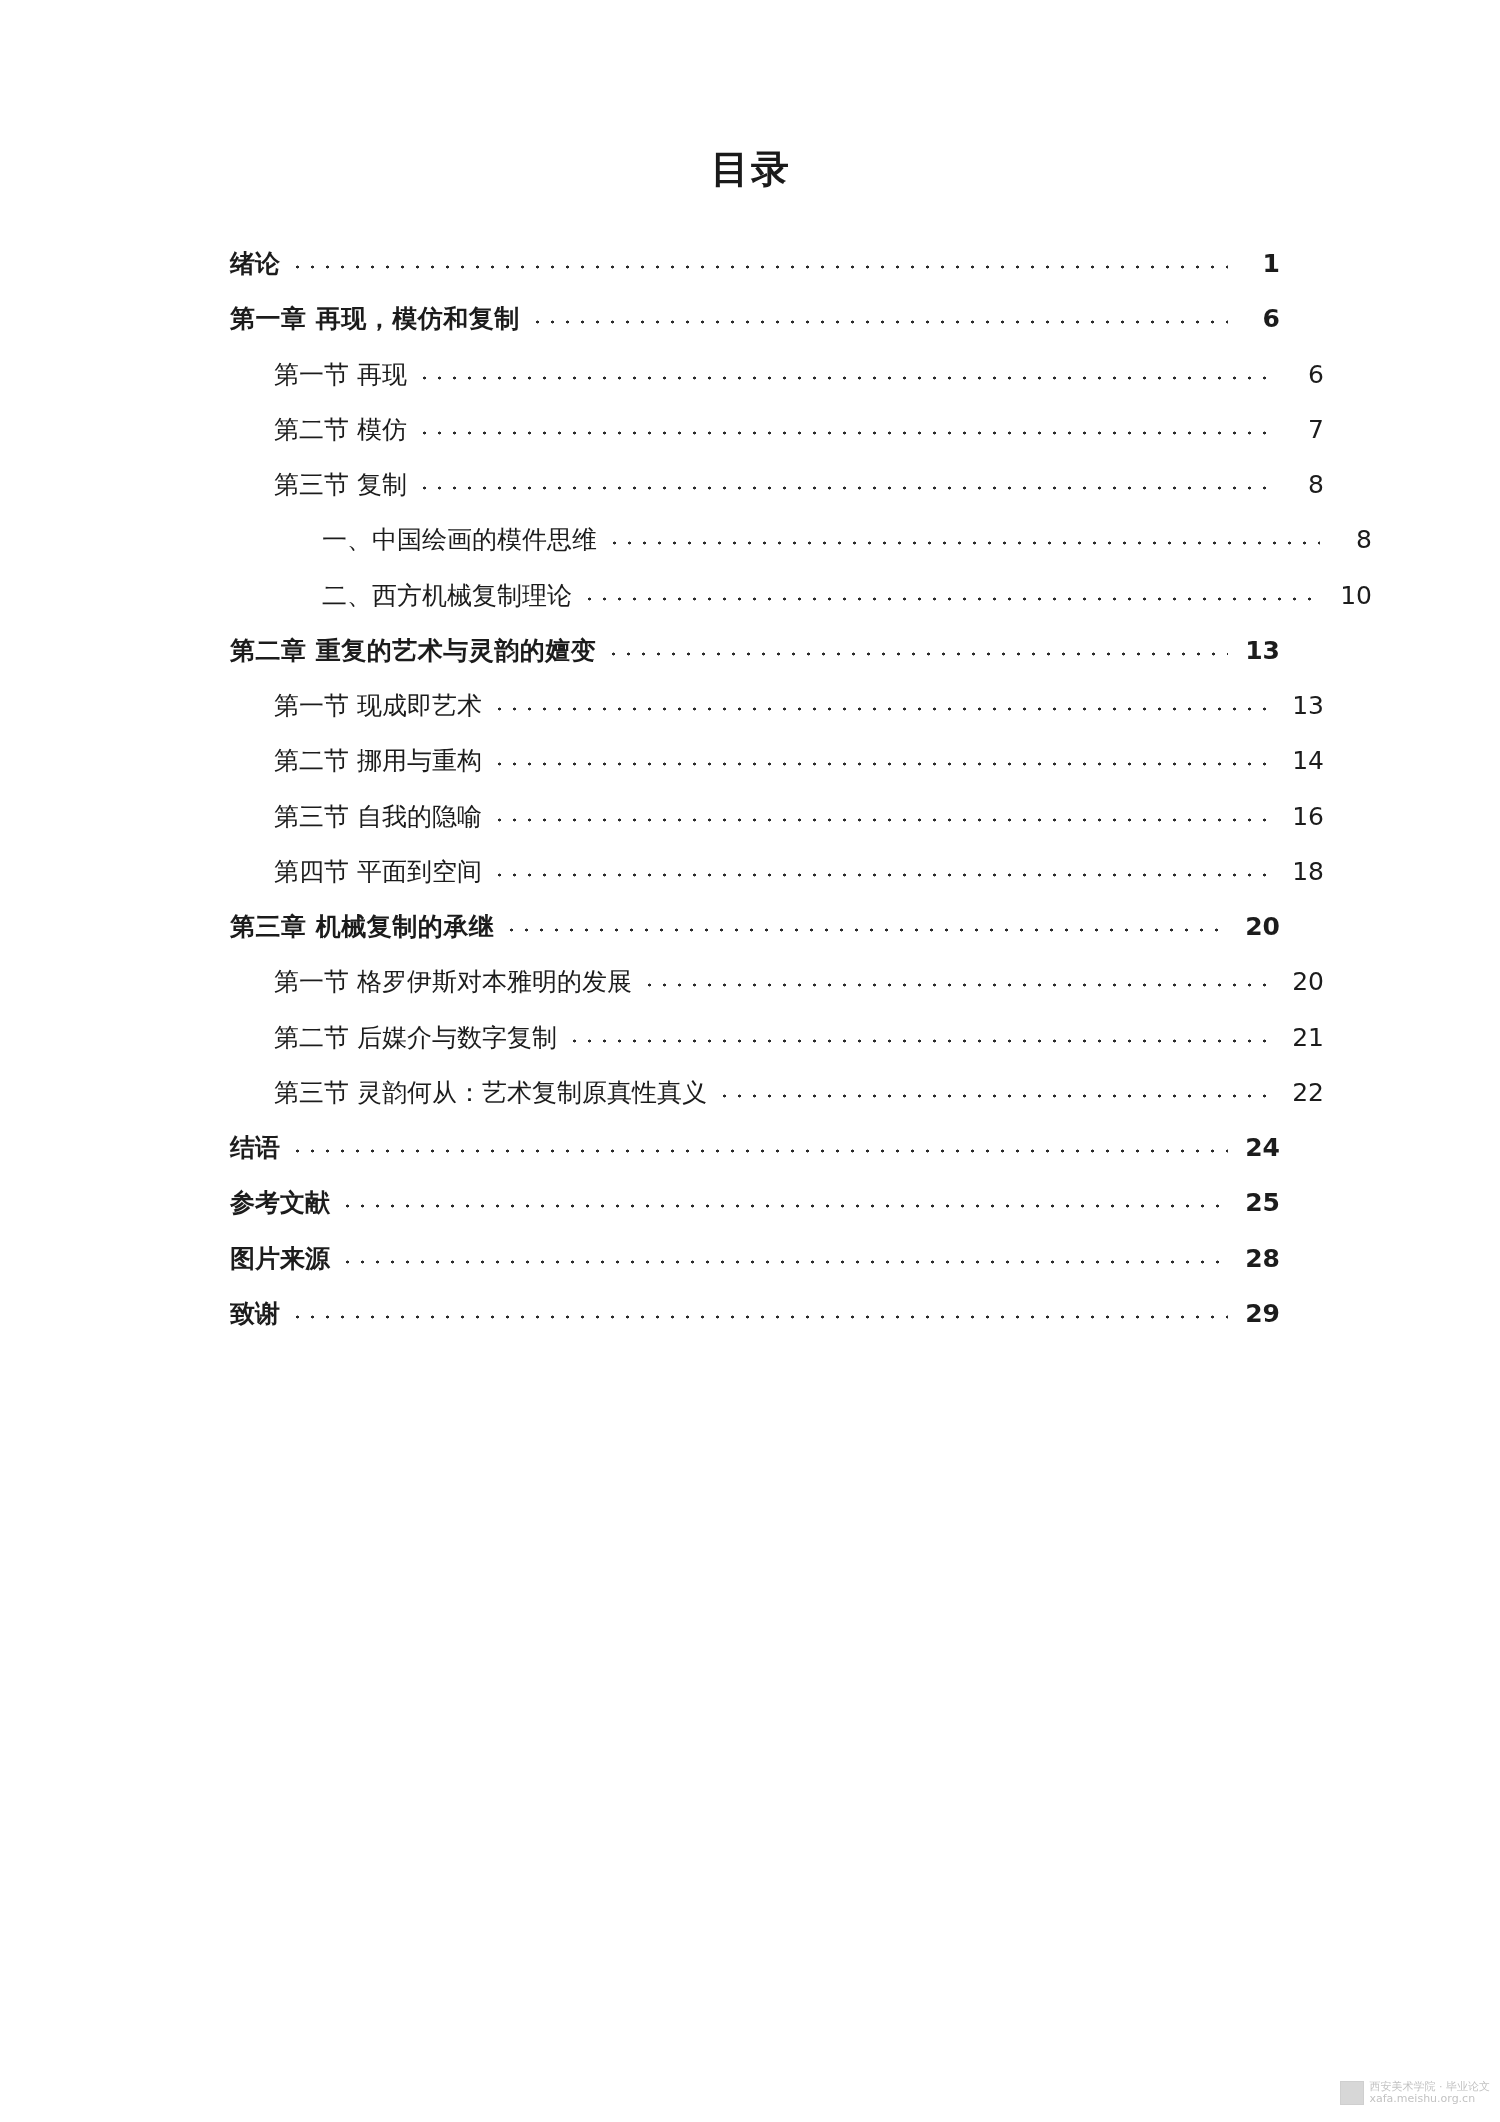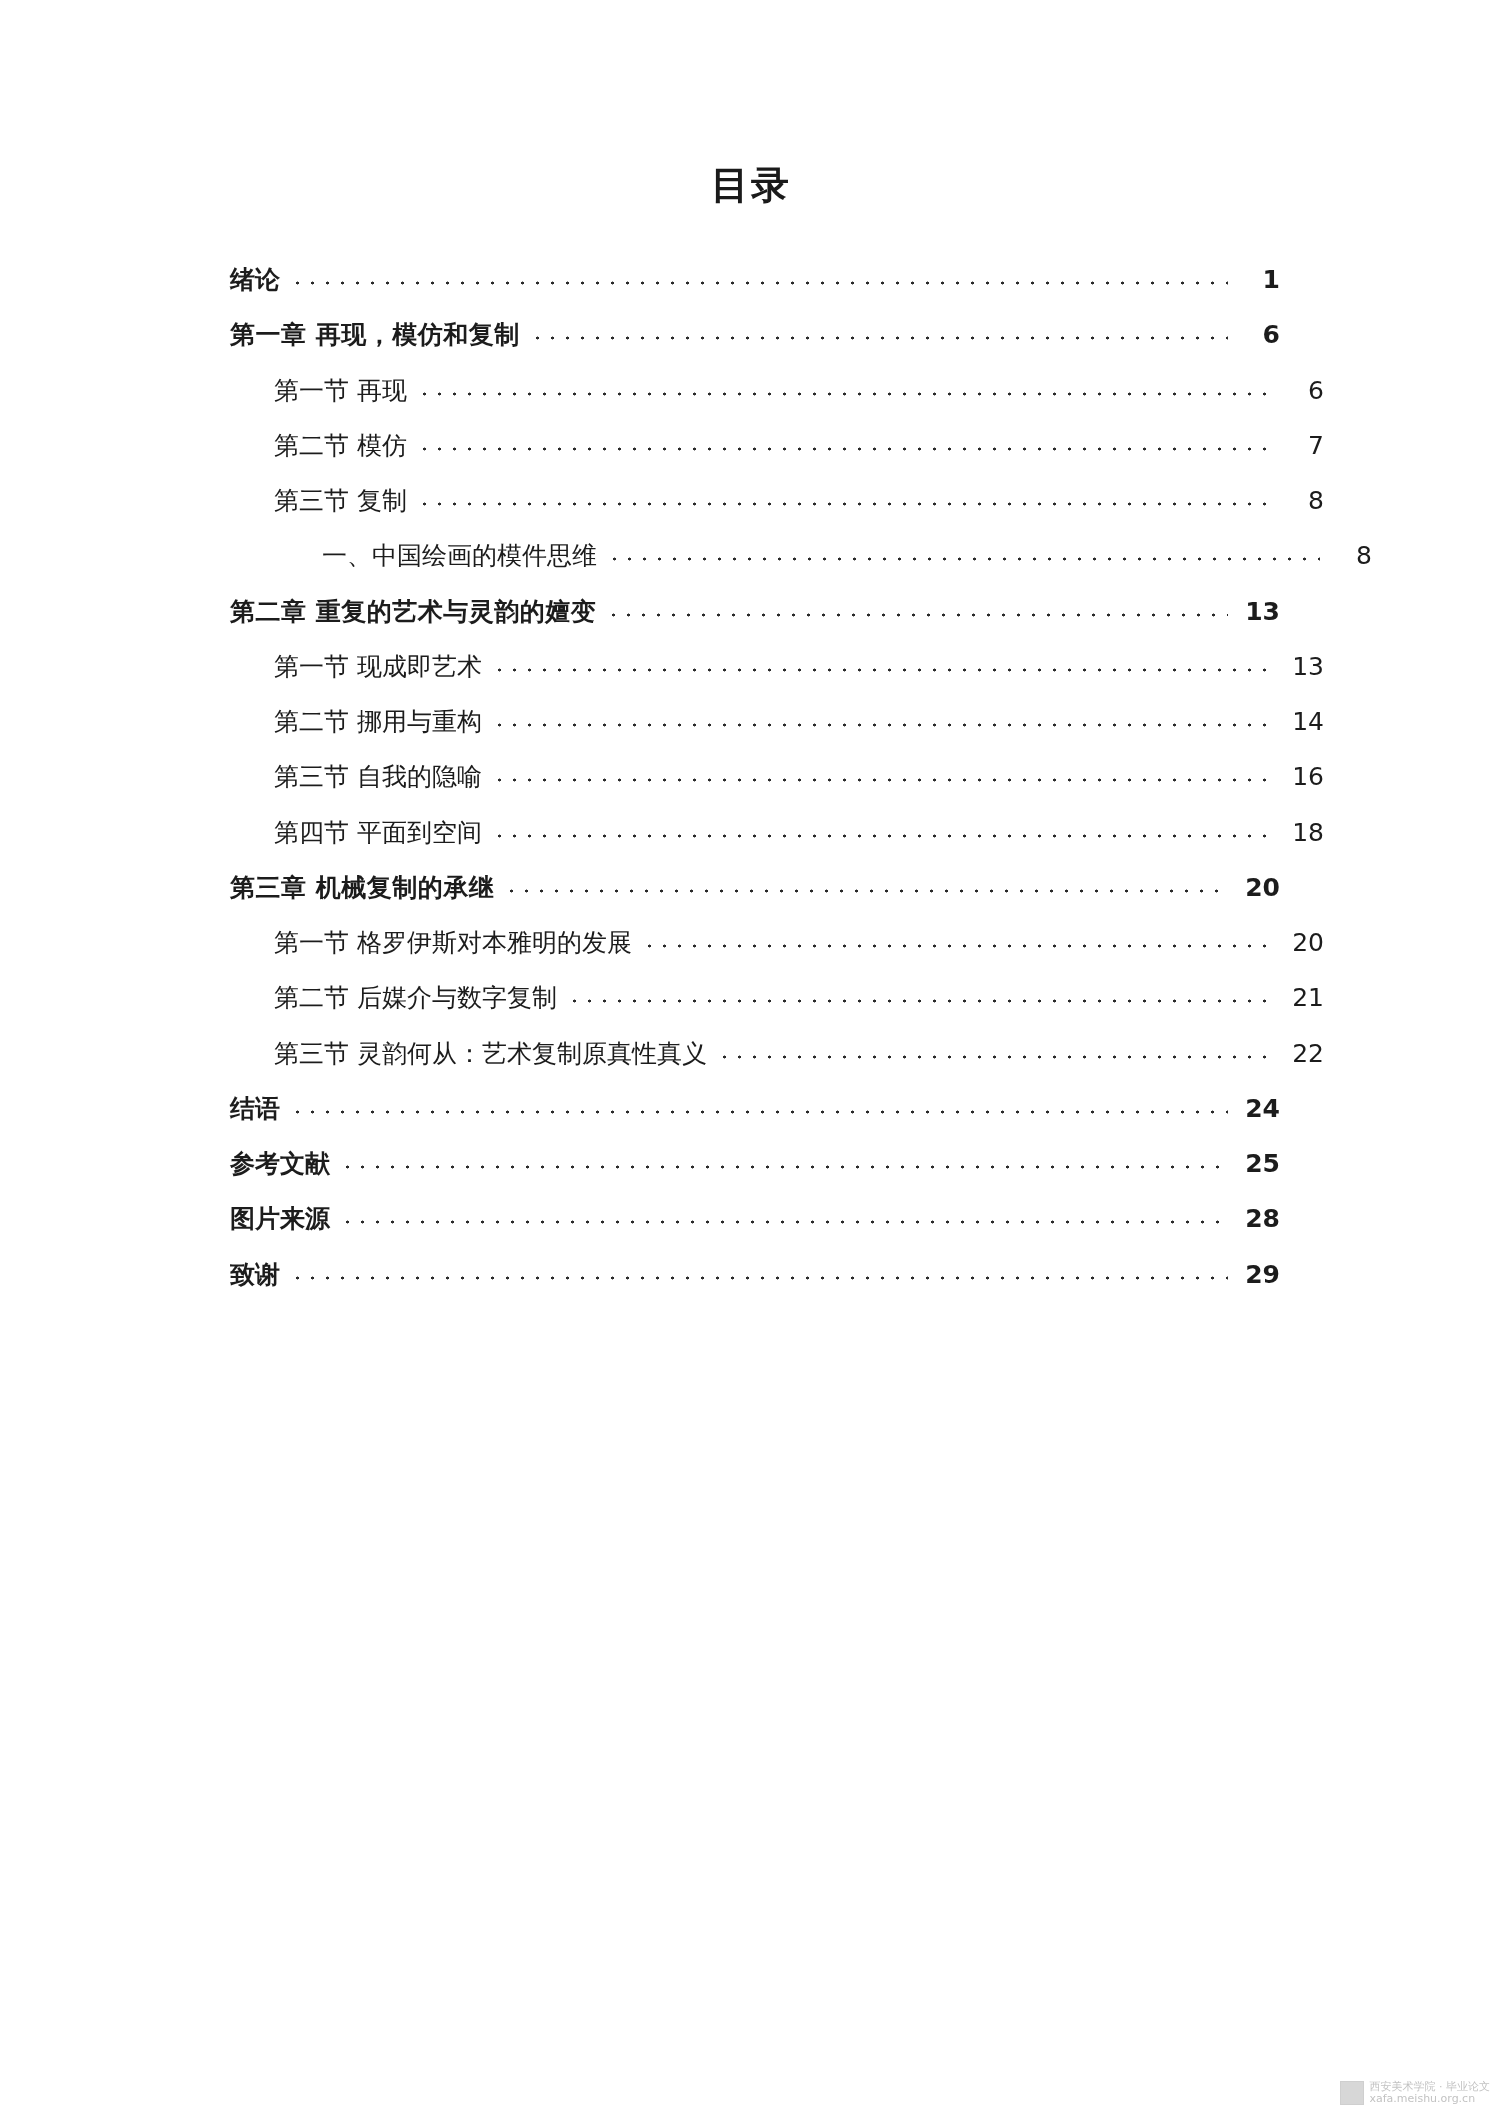--- a/index.html
+++ b/index.html
@@ -13,21 +13,21 @@
   .page {
     position: relative;
     width: 1500px;
     height: 2122px;
     background: #ffffff;
     overflow: hidden;
   }
   .content {
     position: absolute;
     left: 226px;
-    top: 160px;
+    top: 144px;
     width: 1050px;
   }
   .toc-title {
     text-align: center;
     font-size: 38px;
     font-weight: bold;
     letter-spacing: 2px;
     color: #1a1a1a;
     margin: 0 0 52px 0;
     font-family: "DejaVu Sans", sans-serif;
@@ -141,20 +141,25 @@
         <li class="toc-row lvl-1">
           <span class="label">第三节  复制</span>
           <span class="leader"></span>
           <span class="page-num">8</span>
         </li>
         <li class="toc-row lvl-2">
           <span class="label">一、中国绘画的模件思维</span>
           <span class="leader"></span>
           <span class="page-num">8</span>
         </li>
+        <li class="toc-row lvl-2">
+          <span class="label">二、西方机械复制理论</span>
+          <span class="leader"></span>
+          <span class="page-num">10</span>
+        </li>
         <li class="toc-row lvl-0 chapter">
           <span class="label">第二章  重复的艺术与灵韵的嬗变</span>
           <span class="leader"></span>
           <span class="page-num">13</span>
         </li>
         <li class="toc-row lvl-1">
           <span class="label">第一节  现成即艺术</span>
           <span class="leader"></span>
           <span class="page-num">13</span>
         </li>

